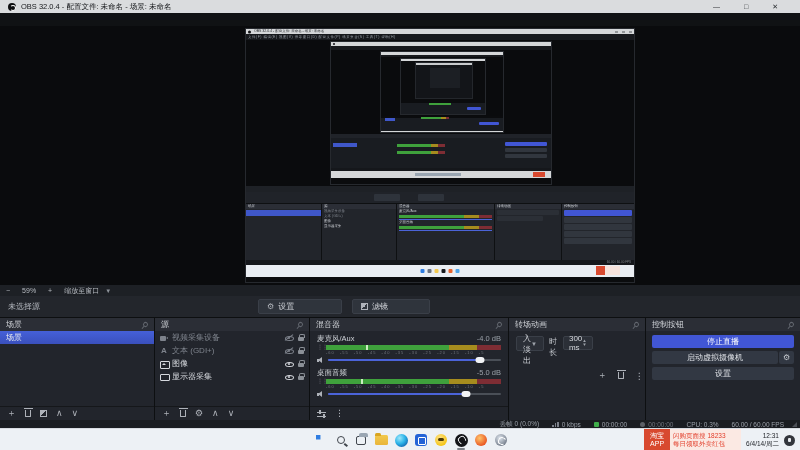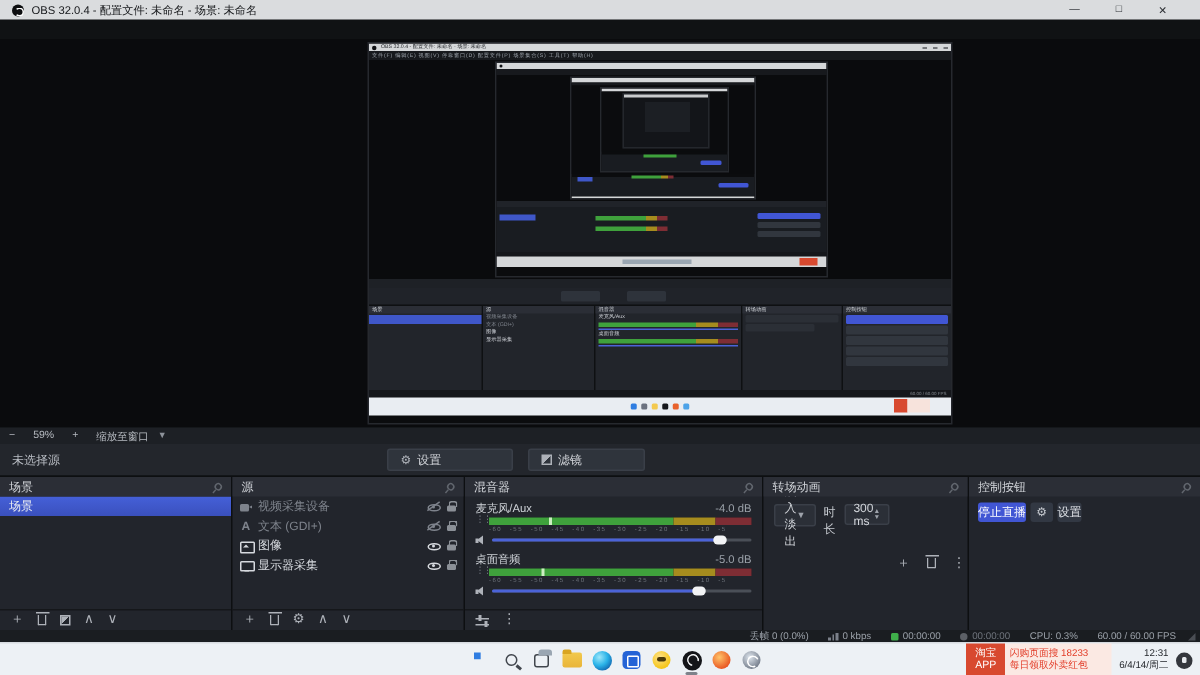--- a/index.html
+++ b/index.html
@@ -140,21 +140,21 @@
   .tr-select { height:15px; background:#2b2f37; border:1px solid #3a3f48; border-radius:2px;
     display:flex; align-items:center; justify-content:space-between; padding:0 6px; font-size:8px; color:#d2d5da; }
   .tr-select .caret { font-size:6px; color:#9ea3ab; }
   .tr-dur { display:flex; align-items:flex-start; gap:6px; font-size:8px; color:#c3c7cd; }
   .tr-durbox { flex:1; height:14px; background:#2b2f37; border:1px solid #3a3f48; border-radius:2px;
     display:flex; align-items:center; justify-content:space-between; padding:0 5px; color:#d2d5da; }
   .spin { display:flex; flex-direction:column; font-size:4.5px; line-height:4px; color:#9ea3ab; }
   .tr-btns { display:flex; justify-content:flex-end; gap:11px; color:#aeb2b9; font-size:9px; align-items:center; }
 
   
-  .ctl-body { padding:4px 6px; display:flex; flex-direction:row; gap:3px; }
+  .ctl-body { padding:4px 6px; display:flex; flex-direction:column; gap:3px; }
   .btn { height:13px; border-radius:2px; background:#323843; color:#e0e3e8; font-size:8px;
     display:flex; align-items:center; justify-content:center; }
   .btn.primary { background:#4156d4; color:#fff; }
   .vcam-row { display:flex; gap:1px; }
   .vcam-row .btn { flex:1; }
   .vcam-gear { width:15px; height:13px; border-radius:2px; background:#323843; color:#c3c7cd;
     display:flex; align-items:center; justify-content:center; font-size:8px; font-family:"DejaVu Sans",sans-serif; }
 
   .i-trash { width:6px; height:7px; border:1px solid currentColor; border-top:none; border-radius:0 0 1px 1px; position:relative; display:inline-block; }
   .i-trash::before { content:""; position:absolute; left:-2px; top:-2px; width:9px; height:1px; background:currentColor; }
@@ -552,20 +552,21 @@
     </div>
 
     <div class="panel p-controls">
       <div class="p-head">
         <span>控制按钮</span>
         <span class="i-pin"></span>
       </div>
       <div class="p-body ctl-body">
         <div class="btn primary">停止直播</div>
         <div class="vcam-row">
+          <div class="btn">启动虚拟摄像机</div>
           <div class="vcam-gear">⚙</div>
         </div>
         <div class="btn">设置</div>
       </div>
     </div>
 
   </div>
 
   <div class="statusbar">
     <span class="sb-item">丢帧 0 (0.0%)</span>

